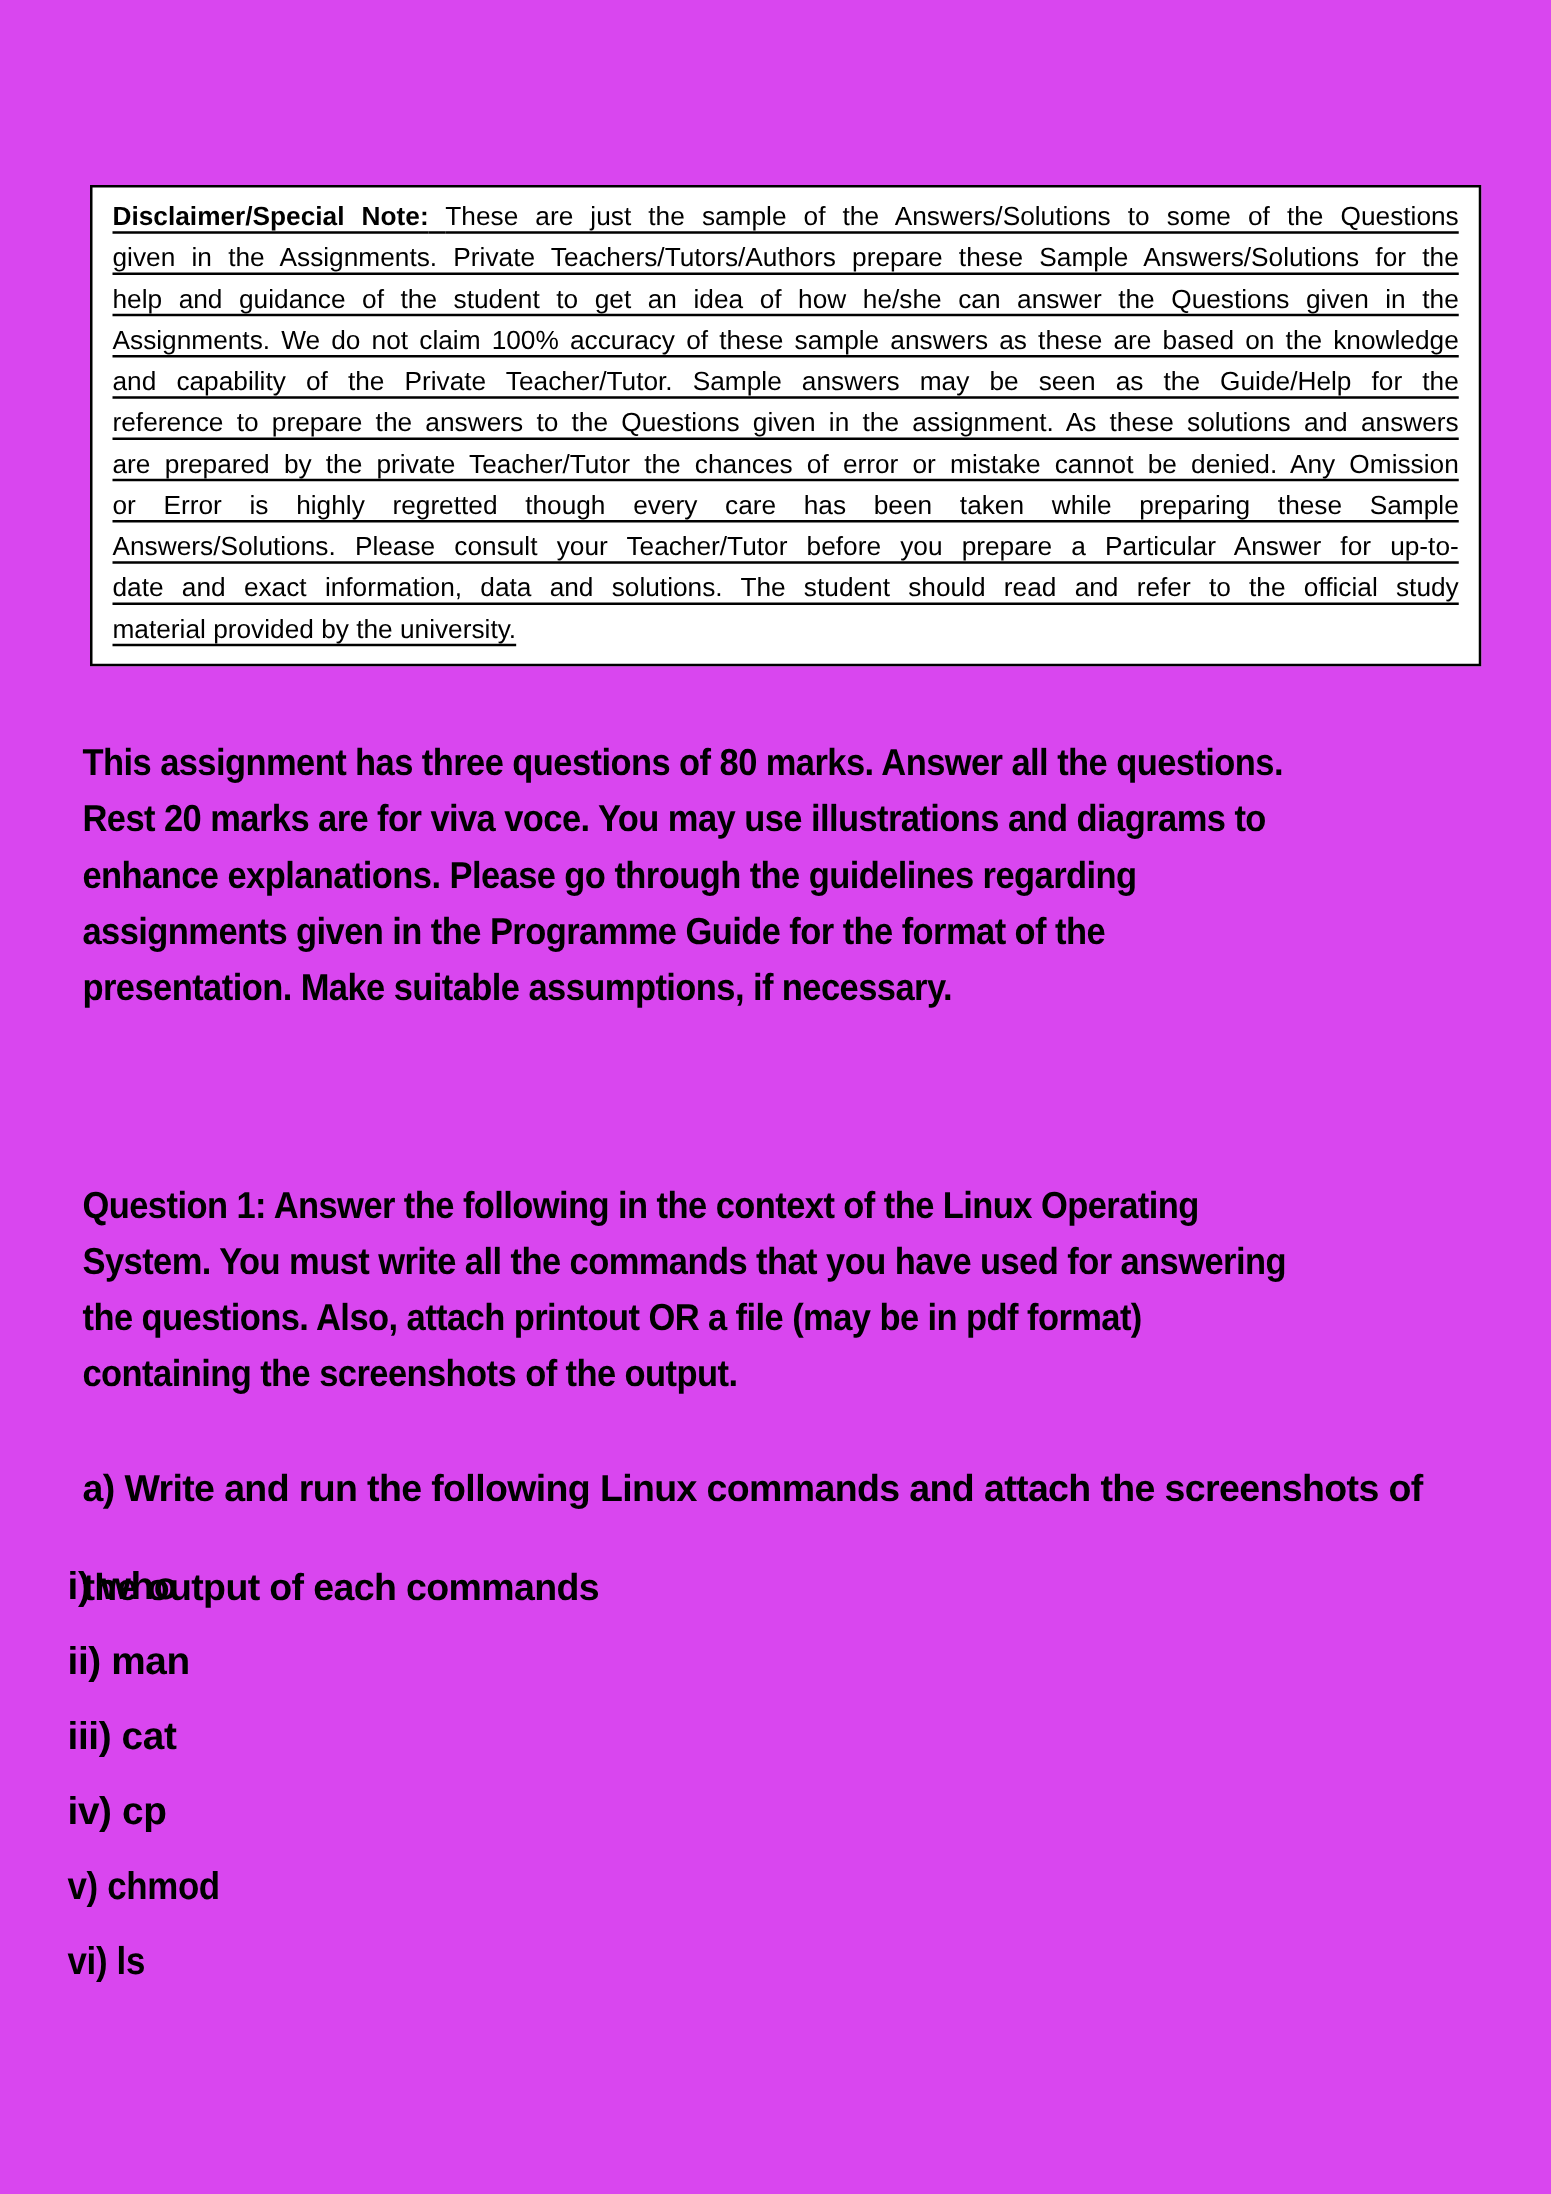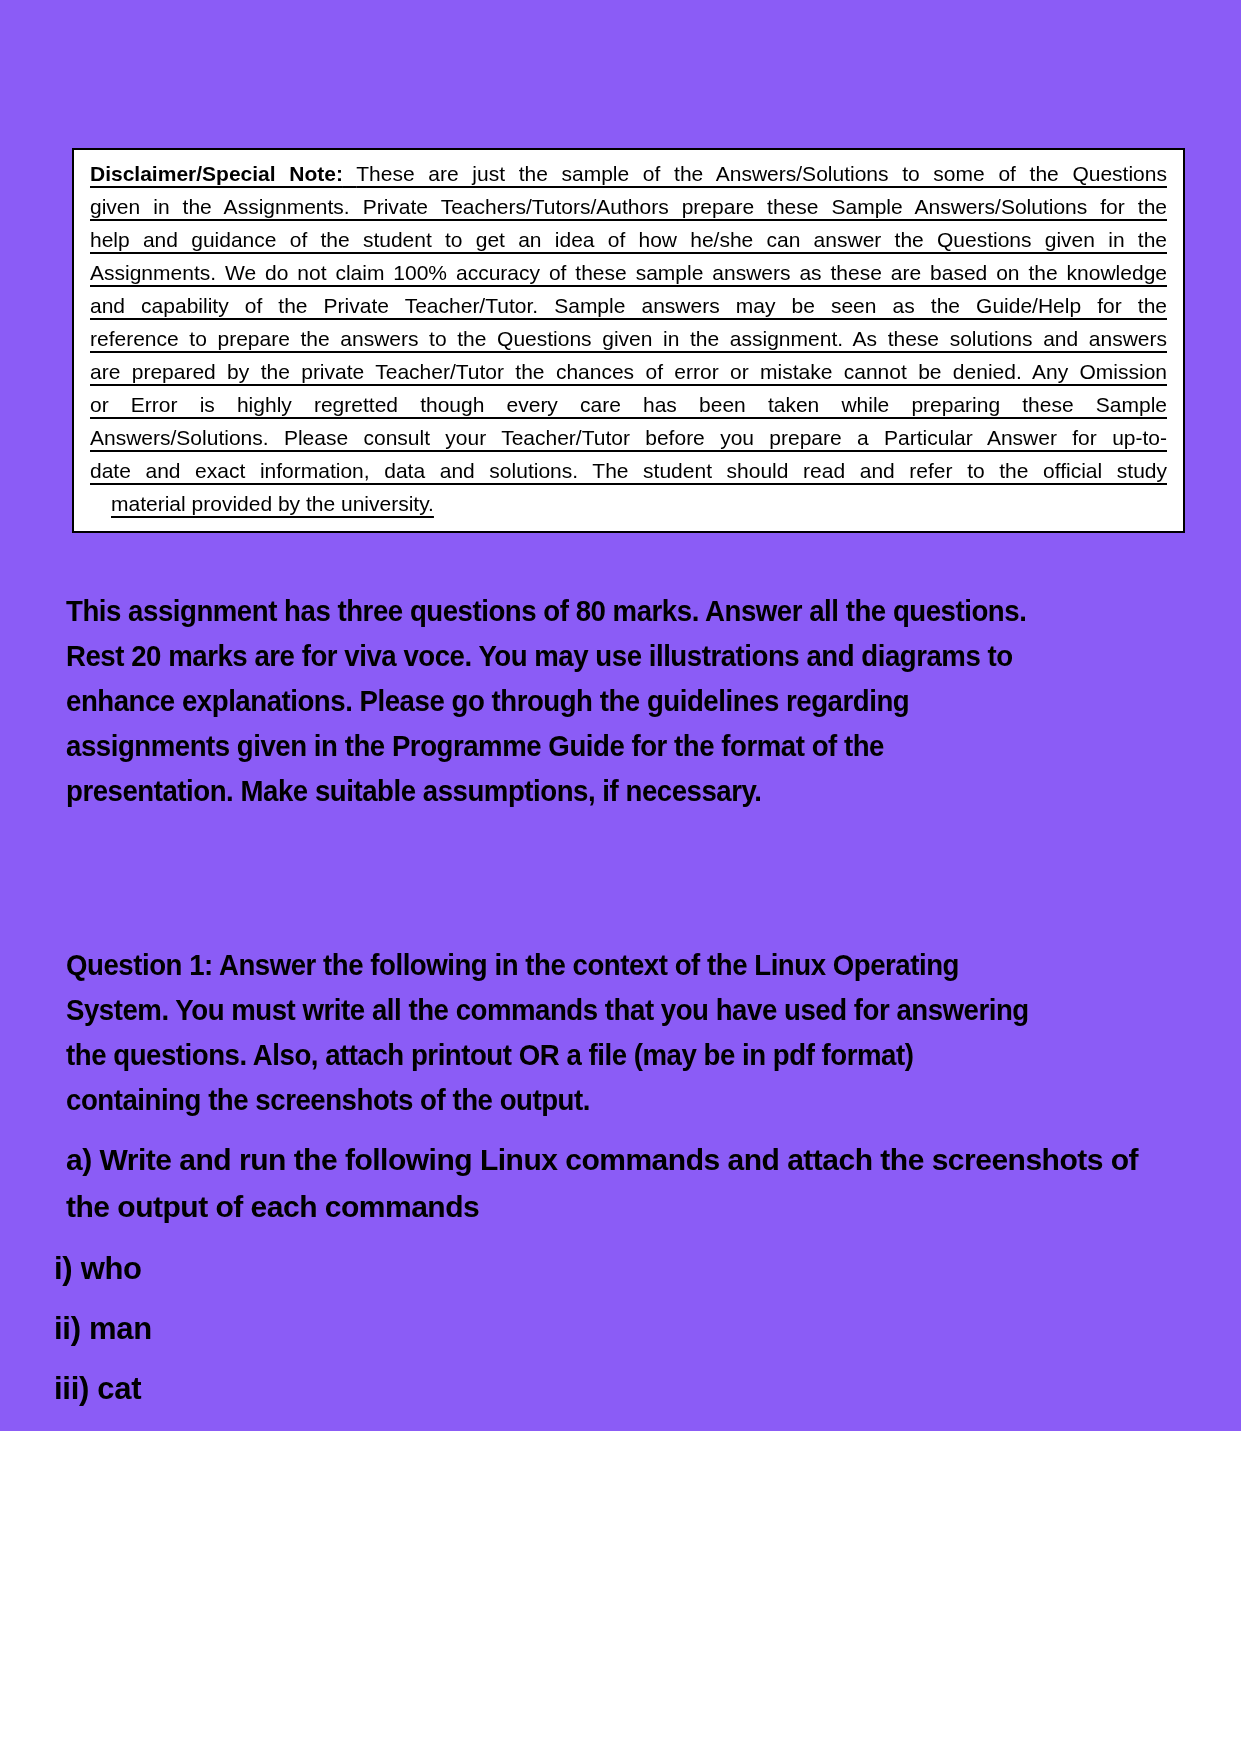--- a/index.html
+++ b/index.html
@@ -1,46 +1,46 @@
 <!DOCTYPE html>
 <html style="--banner-red: #f00000; --banner-hl: #ffff00;"><head>
 <meta charset="utf-8">
 <style>
   html, body { margin:0; padding:0; }
   body {
     width:1241px; height:1755px; background:#ffffff;
     font-family:"Liberation Sans", sans-serif; color:#000000;
   }
-  .page { position:relative; width:1241px; height:1431px; overflow:hidden; background:#8b5cf6; }
+  .page { position:relative; width:1241px; height:1755px; overflow:hidden; background:#d946ef; }
 
   
   .disclaimer-box {
     position:absolute; left:72px; top:148px; width:1113px; box-sizing:border-box;
     border:2px solid #000000; padding:7px 16px 11px 16px; background:#ffffff;
   }
   .disc-line {
     font-size:21px; line-height:33px; color:#000000;
     text-align:justify; text-align-last:justify;
     text-decoration:underline; text-decoration-thickness:1.5px; text-underline-offset:5px;
   }
-  .disc-line.last { text-align-last:left;margin-left:21px; }
+  .disc-line.last { text-align-last:left; }
   .disc-label { font-weight:bold; }
 
   
   .bold-par { position:absolute; left:66px; }
   .b-line {
     font-size:30px; font-weight:bold; line-height:45px;
     letter-spacing:-0.5px; white-space:nowrap;
   }
   .condensed { transform:scaleX(0.92); transform-origin:0 0; }
 
   .assignment-intro { top:588px; }
   .question1 { top:942px; }
   .part-a { top:1136px; }
-  .part-a .b-line { line-height:47px; }
+  .part-a .b-line { line-height:47px;margin-top:32px; }
 
   
   .commands { position:absolute; left:54px; top:1252px; }
   .command-item {
     font-size:31px; font-weight:bold; line-height:34px; margin-bottom:26px;
     letter-spacing:-0.3px; white-space:nowrap;
   }
   .command-item.condensed { transform:scaleX(0.90); transform-origin:0 0; }
 
   

